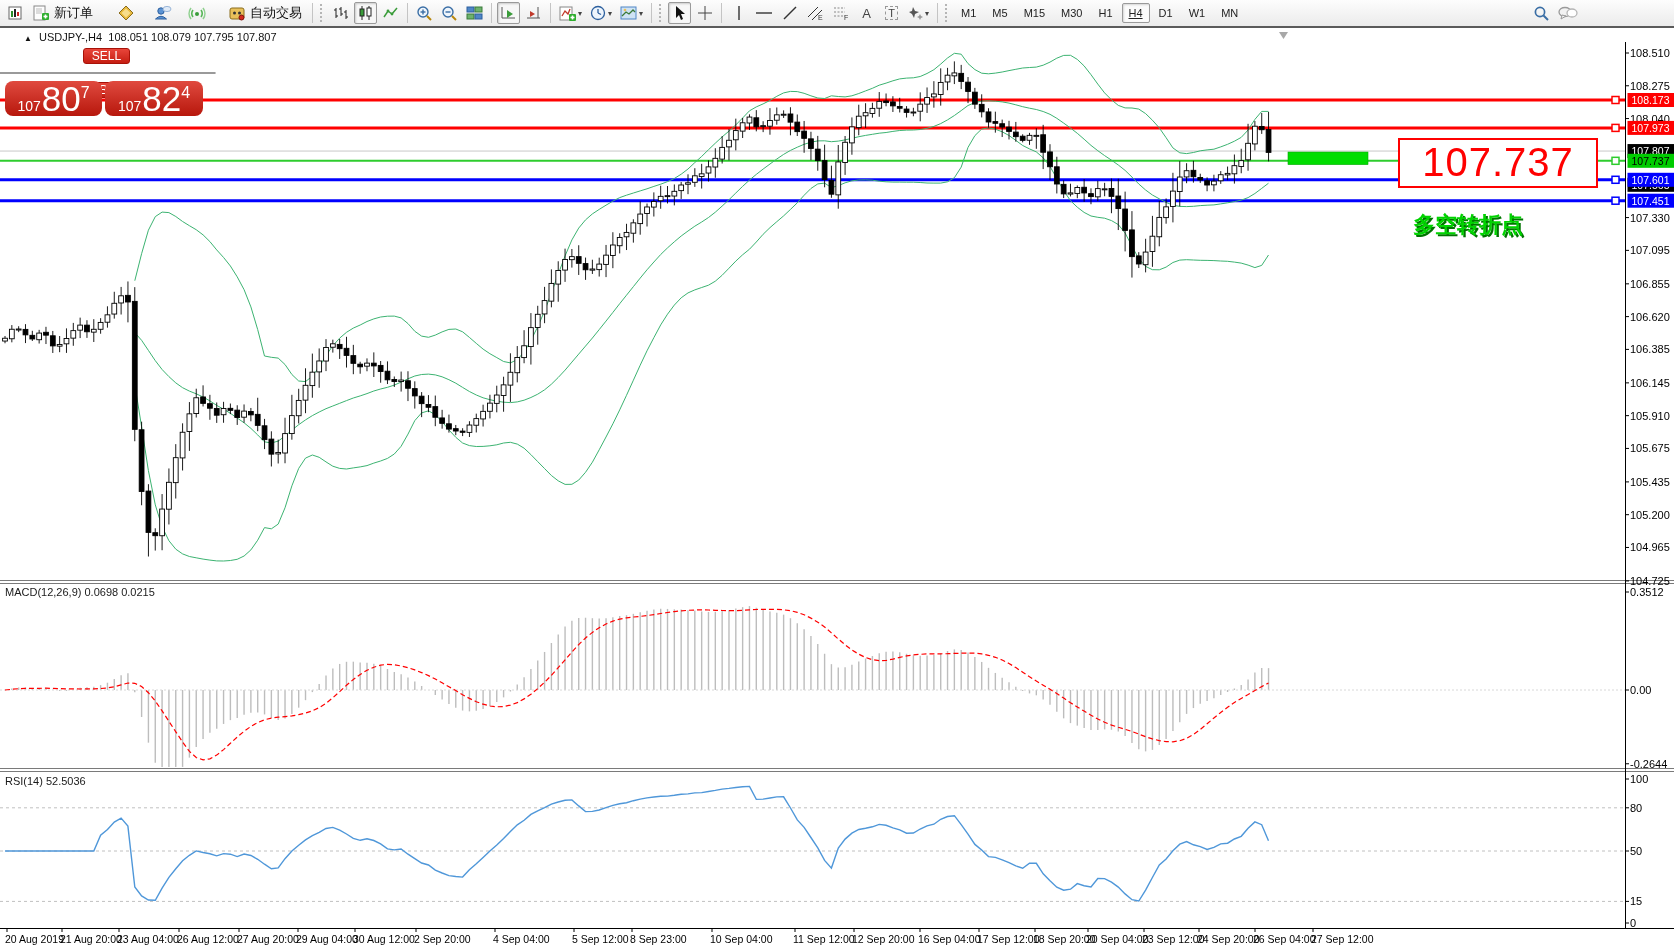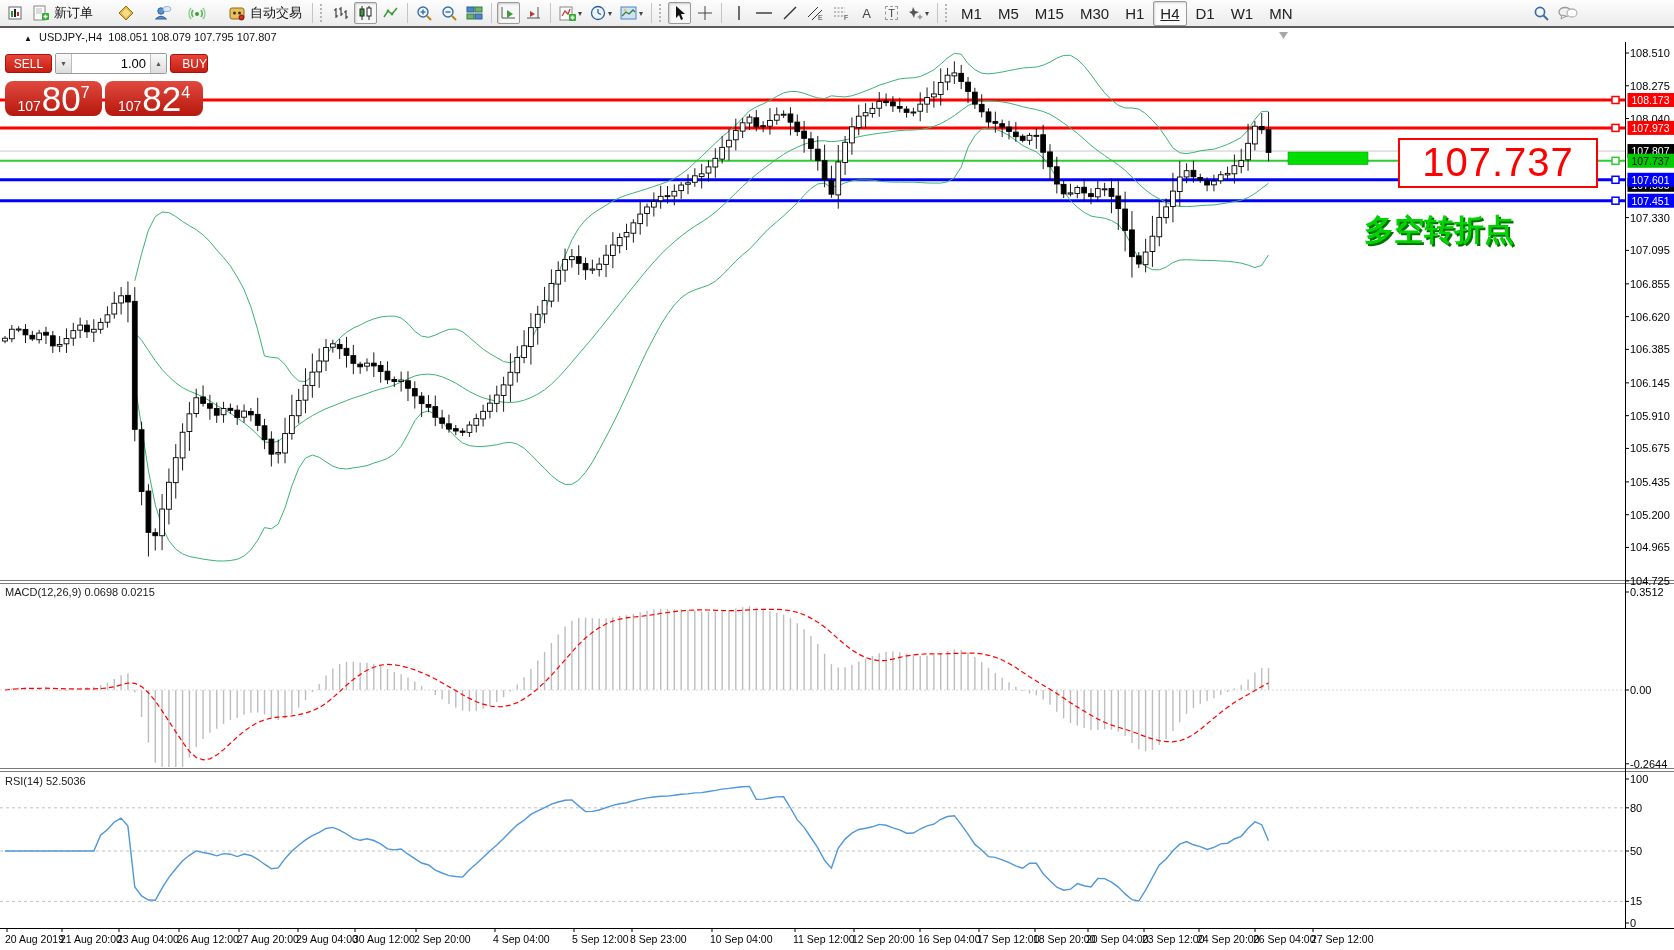--- a/index.html
+++ b/index.html
@@ -7,49 +7,49 @@
   
   .toolbar{height:28px;display:flex;align-items:center;background:linear-gradient(#fdfdfd,#ebebeb);
     border-bottom:2px solid #5a5a5a;padding-left:2px;box-sizing:border-box;white-space:nowrap;}
   .tb-btn{min-width:23px;height:22px;display:inline-flex;align-items:center;justify-content:center;
     border:1px solid transparent;border-radius:2px;margin:0 1px;box-sizing:border-box;background:transparent;padding:0 2px;cursor:default;}
   .tb-btn.active{border:1px solid #9a9a9a;background:#f7f7f7;box-shadow:inset 1px 1px 2px rgba(0,0,0,.18);}
   .tb-label{font-size:13px;color:#111;margin-left:4px;}
   .tb-sep{width:1px;height:20px;background:#c4c4c4;margin:0 4px;}
   .tb-handle{width:3px;height:18px;border-left:2px dotted #b5b5b5;margin:0 3px;}
   .tb-caret{font-size:8px;color:#444;margin-left:1px;}
-  .tf-btn{font-size:15px;color:#222;padding:3px 6px;border:1px solid transparent;border-radius:2px;margin:0 1px;}
+  .tf-btn{font-size:11px;color:#222;padding:3px 6px;border:1px solid transparent;border-radius:2px;margin:0 1px;}
   .tf-btn.active{border:1px solid #9a9a9a;background:#fbfbfb;box-shadow:inset 1px 1px 2px rgba(0,0,0,.15);text-decoration:underline;}
   .tb-right{margin-left:auto;display:flex;align-items:center;padding-right:92px;}
   
   .chart-window{position:relative;width:1674px;height:922px;background:#fff;}
   .chart-header{position:absolute;left:24px;top:3px;font-size:11px;color:#111;z-index:5;}
   .chart-header .tri{font-size:8px;margin-right:4px;}
   
   .trade-panel{position:absolute;left:5px;top:20px;width:203px;z-index:10;}
-  .tp-row1{display:flex;align-items:center;height:31px;}
+  .tp-row1{display:flex;align-items:center;height:31px;flex-direction:column;}
   .tp-sell,.tp-buy{width:47px;height:19px;color:#fff;font-size:12px;border:1px solid #a81208;border-radius:3px;
     background:linear-gradient(#e8453a,#c61e12);padding:0;}
   .tp-buy{width:38px;text-align:right;}
   .tp-vol{flex:1;display:flex;align-items:center;height:19px;border:1px solid #9a9a9a;background:#fff;margin:8px 3px;border-radius:2px;overflow:hidden;}
   .tp-vol button{width:16px;height:100%;border:none;background:linear-gradient(#fafafa,#dcdcdc);color:#555;font-size:7px;padding:0;}
   .tp-vol button:first-child{border-right:1px solid #bbb;}
   .tp-vol button:last-child{border-left:1px solid #bbb;}
   .tp-input{flex:1;border:none;outline:none;text-align:right;font-size:13px;padding:0 4px;font-family:"Liberation Sans",sans-serif;min-width:0;}
   .tp-row2{display:flex;margin-top:2px;}
   .tp-price{width:97px;height:35px;border-radius:8px;background:linear-gradient(#e04a3f,#b7170c);color:#fff;
     display:flex;align-items:flex-end;justify-content:center;padding-bottom:2px;box-sizing:border-box;}
   .tp-price+.tp-price{margin-left:3px;width:98px;}
   .tp-pre{font-size:14px;line-height:16px;margin-right:1px;}
   .tp-big{font-size:35px;line-height:30px;font-weight:400;}
   .tp-sup{font-size:16px;line-height:16px;position:relative;top:-13px;}
   
   .big-price{position:absolute;left:1398px;top:110px;width:196px;height:46px;border:2px solid #ff0000;background:#fff;
     color:#ff0000;font-size:40px;line-height:44px;text-align:center;z-index:6;letter-spacing:1px;}
-  .turn-text{position:absolute;left:1355px;top:182px;width:168px;text-align:center;font-size:30px;font-weight:bold;
+  .turn-text{position:absolute;left:1355px;top:182px;width:168px;text-align:right;font-size:22px;font-weight:bold;
     color:#00d300;text-shadow:2px 2px 0 #007400;z-index:6;}
   .panel-label{font-size:11px;fill:#1a1a1a;}
   svg text{font-family:"Liberation Sans",sans-serif;}
 </style>
 </head>
 <body>
 
 <div class="toolbar">
   <span class="tb-btn">
     <svg width="14" height="14">

